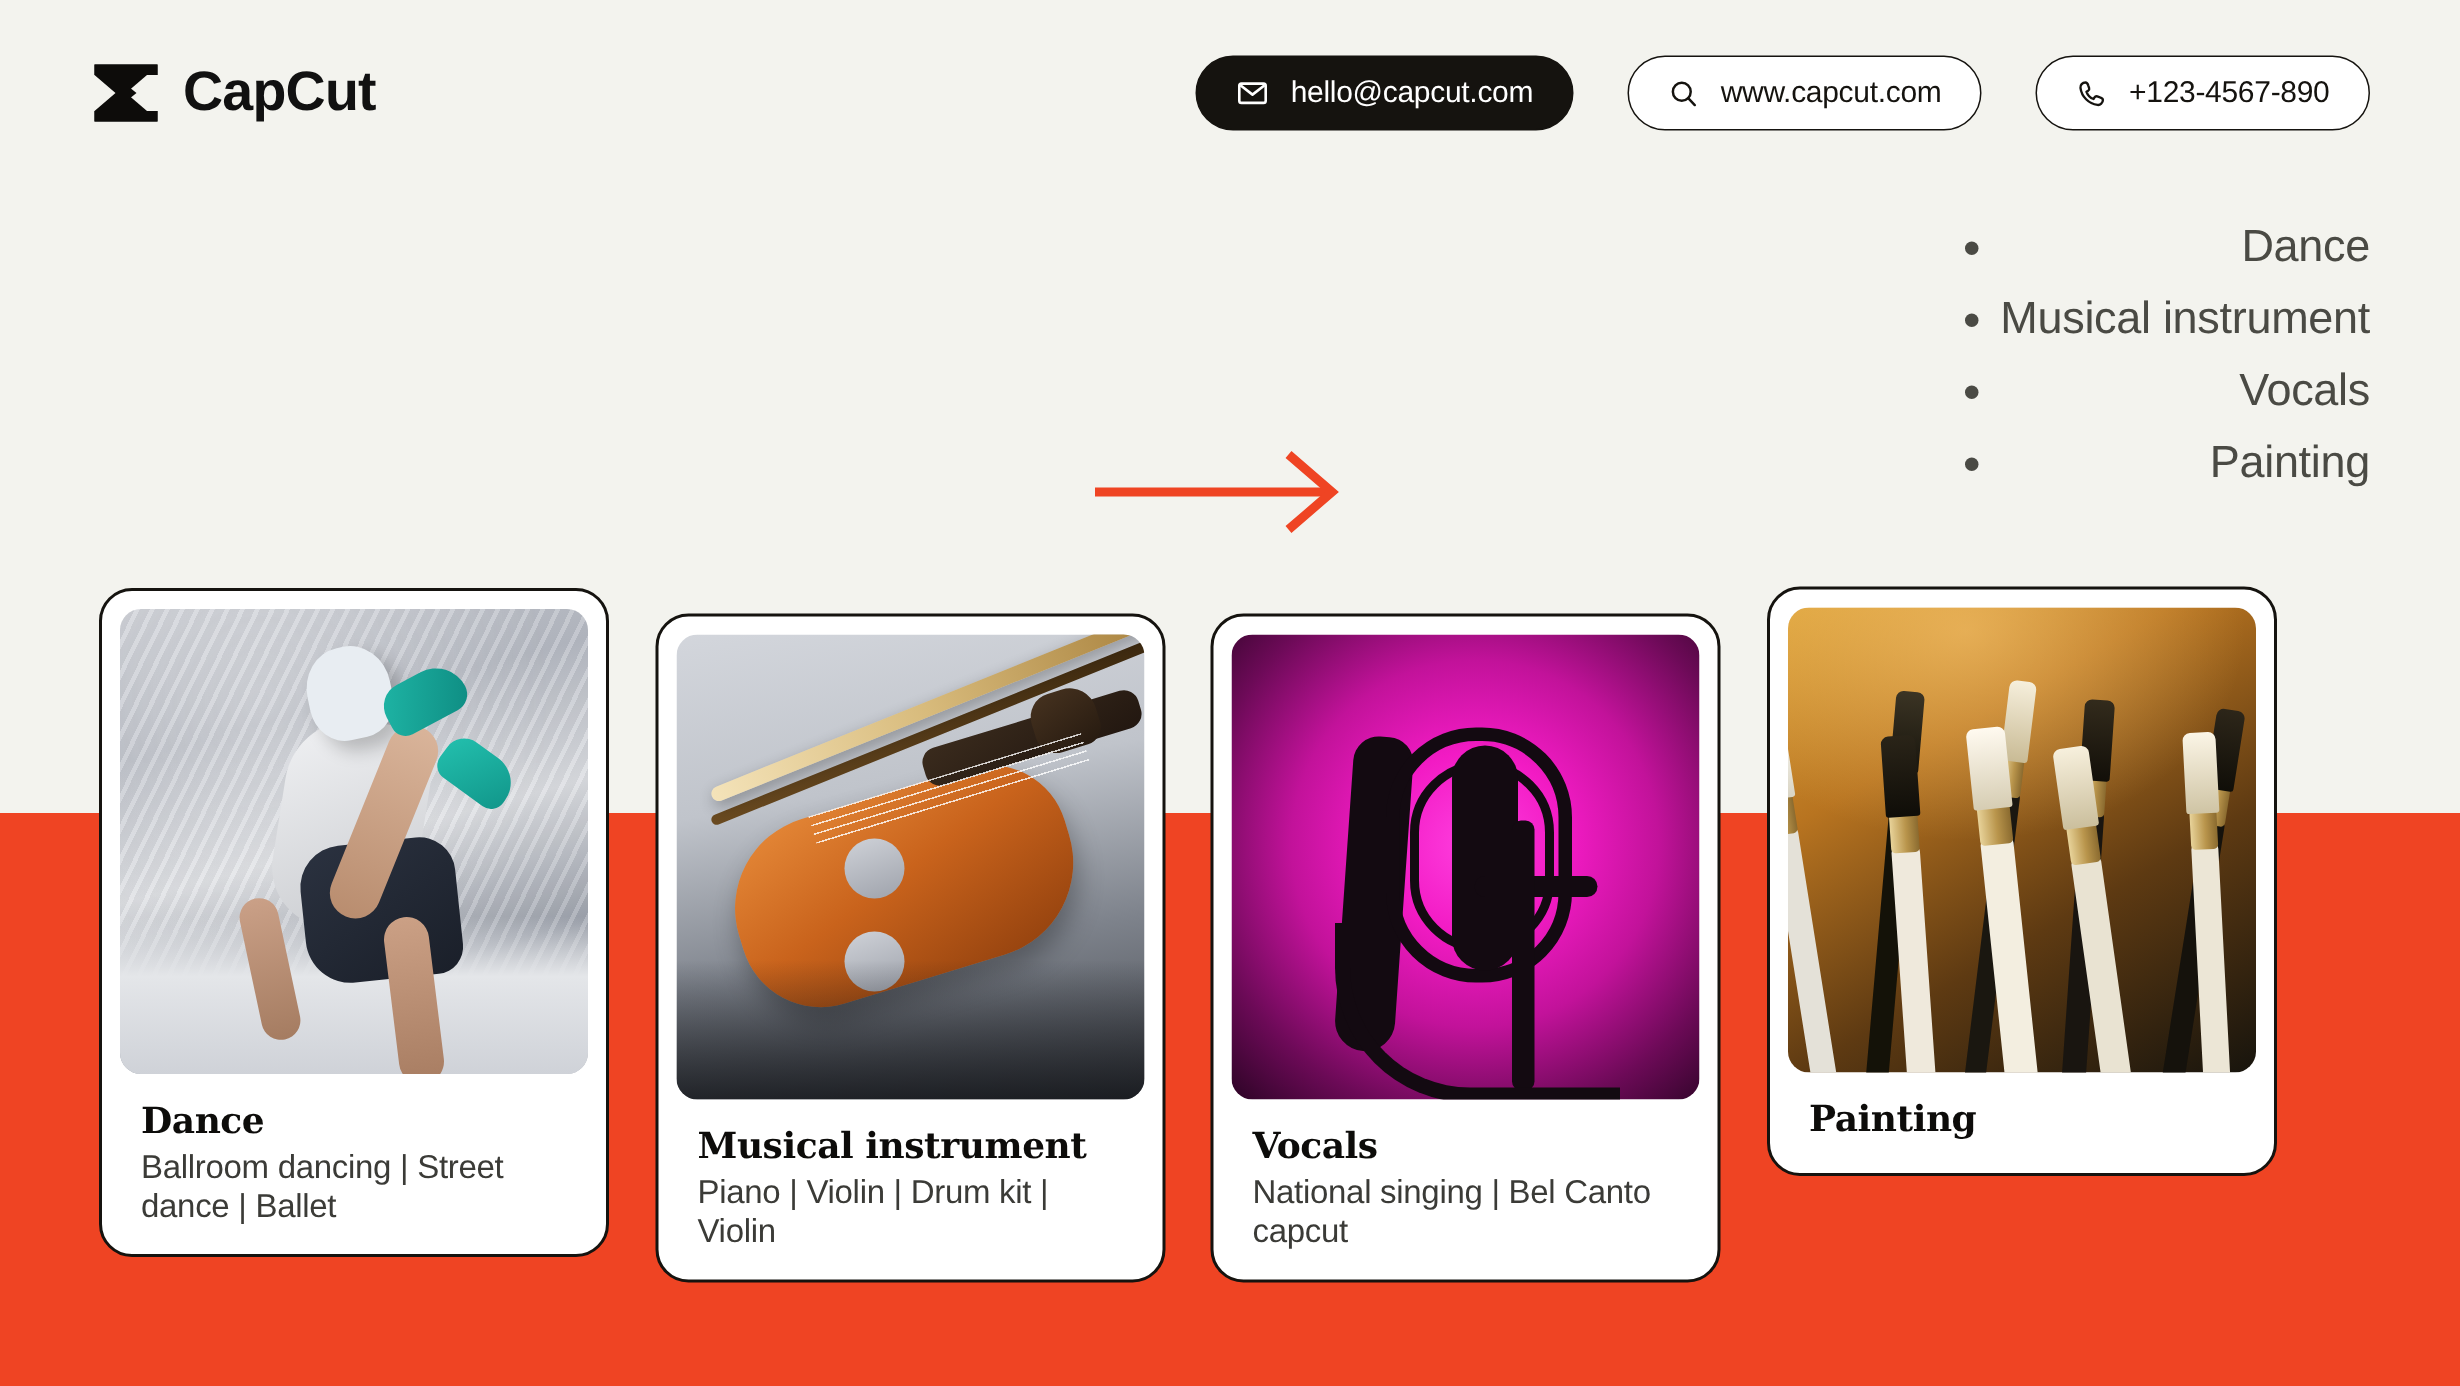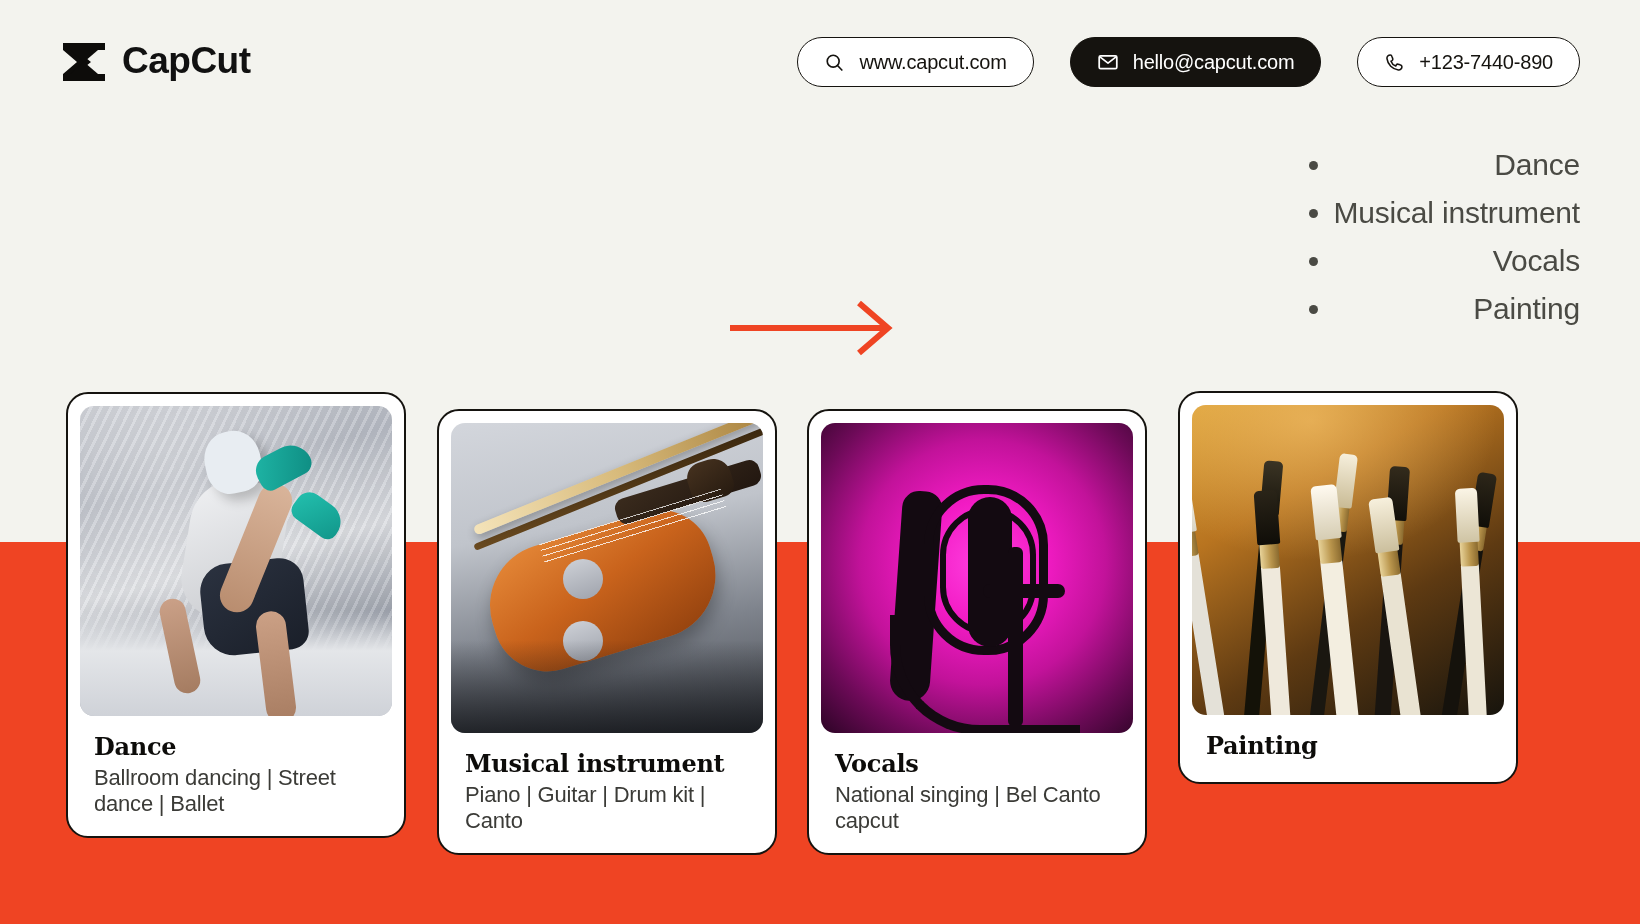--- a/index.html
+++ b/index.html
@@ -416,44 +416,44 @@
       <path d="M3 3 L45 3 L45 10 L3 10 Z" fill="#0d0c0a"></path>
       <path d="M3 34 L45 34 L45 41 L3 41 Z" fill="#0d0c0a"></path>
       <path d="M10 10 L38 10 L24 22 Z" fill="#0d0c0a"></path>
       <path d="M10 34 L38 34 L24 22 Z" fill="#0d0c0a"></path>
     </svg>
     <span class="brand-name">CapCut</span>
   </div>
 
   <nav class="contact-row">
 
+    <a class="pill dark">
+      <svg width="22" height="22" viewBox="0 0 24 24" fill="none">
+        <rect x="2.4" y="5.2" width="19.2" height="14" rx="1.6" stroke="#ffffff" stroke-width="1.9"></rect>
+        <path d="M3.2 6.4 L12 13.2 L20.8 6.4" stroke="#ffffff" stroke-width="1.9" stroke-linejoin="round" fill="none"></path>
+      </svg>
+      <span>hello@capcut.com</span>
+    </a>
+
     <a class="pill light">
       <svg width="21" height="21" viewBox="0 0 24 24" fill="none">
         <circle cx="10.5" cy="10.5" r="6.8" stroke="#15130f" stroke-width="1.9"></circle>
         <line x1="15.4" y1="15.4" x2="20.4" y2="20.6" stroke="#15130f" stroke-width="1.9" stroke-linecap="round"></line>
       </svg>
       <span>www.capcut.com</span>
     </a>
 
-    <a class="pill dark">
-      <svg width="22" height="22" viewBox="0 0 24 24" fill="none">
-        <rect x="2.4" y="5.2" width="19.2" height="14" rx="1.6" stroke="#ffffff" stroke-width="1.9"></rect>
-        <path d="M3.2 6.4 L12 13.2 L20.8 6.4" stroke="#ffffff" stroke-width="1.9" stroke-linejoin="round" fill="none"></path>
-      </svg>
-      <span>hello@capcut.com</span>
-    </a>
-
     <a class="pill light">
       <svg width="21" height="21" viewBox="0 0 24 24" fill="none">
         <path d="M7.2 3.4 C8.3 3.4 8.9 4.3 9.3 5.6 L10 7.7 C10.3 8.7 10 9.3 9.2 9.8 L8 10.5
                  C8.8 12.8 11 15.1 13.4 16 L14.1 14.8 C14.6 14 15.2 13.7 16.2 14 L18.3 14.7
                  C19.6 15.1 20.5 15.7 20.5 16.8 C20.5 19 18.5 20.8 16.4 20.5
                  C9.6 19.6 4.3 14.3 3.4 7.5 C3.1 5.4 4.9 3.4 7.2 3.4 Z" stroke="#15130f" stroke-width="1.8" stroke-linejoin="round" fill="none"></path>
       </svg>
-      <span>+123-7440-890</span>
+      <span>+123-4567-890</span>
     </a>
 
   </nav>
 </header>
 
 <section class="hero">
 
   <h1 class="headline">
     <svg class="headline-arrow" viewBox="0 0 170 56" fill="none">
       <line x1="2" y1="28" x2="158" y2="28" stroke="#ef4423" stroke-width="6" stroke-linecap="butt"></line>
@@ -498,21 +498,21 @@
         <div class="violin-waist-r"></div>
         <div class="violin-neck"></div>
         <div class="violin-scroll"></div>
         <div class="violin-strings"></div>
         <div class="violin-bow2"></div>
         <div class="violin-bow"></div>
         <div class="violin-shadow"></div>
       </div>
     </div>
     <h3 class="card-title">Musical instrument</h3>
-    <p class="card-desc">Piano | Guitar | Drum kit | Canto</p>
+    <p class="card-desc">Piano | Violin | Drum kit | Violin</p>
   </article>
 
   <article class="card" id="card-2">
     <div class="card-photo">
       <div class="ph ph-vocals">
         <div class="mic-shadow-l"></div>
         <div class="mic-shock"></div>
         <div class="mic-shock2"></div>
         <div class="mic-body"></div>
         <div class="mic-arm"></div>

